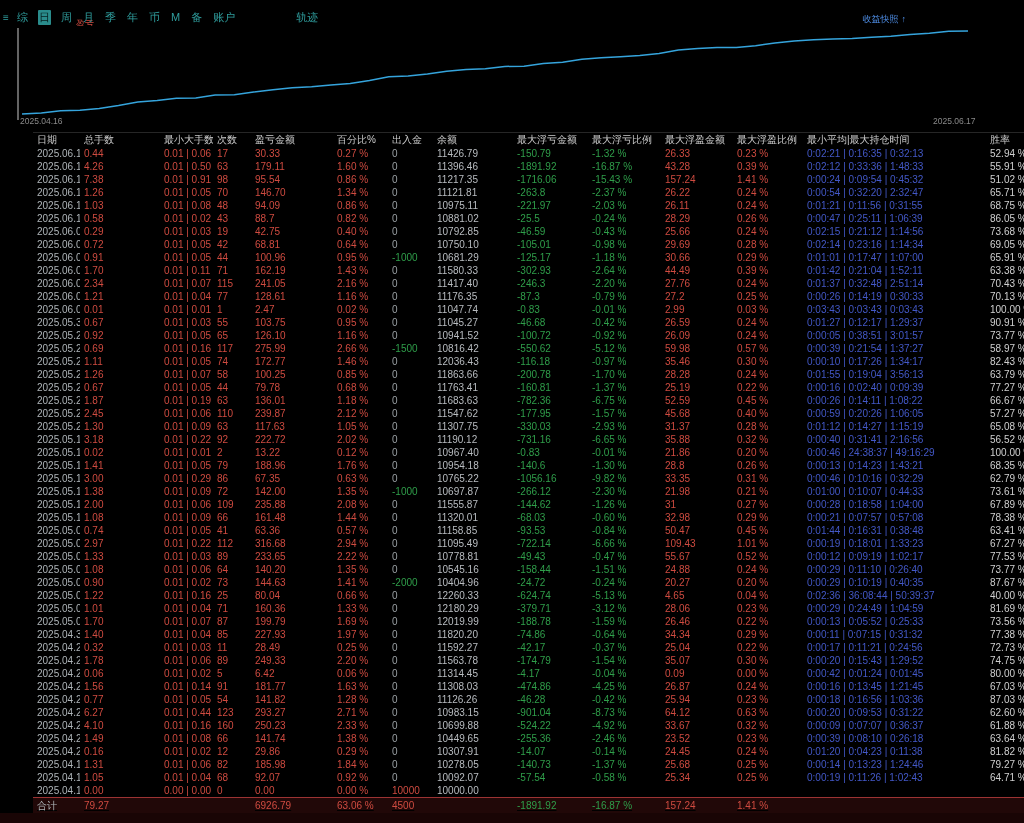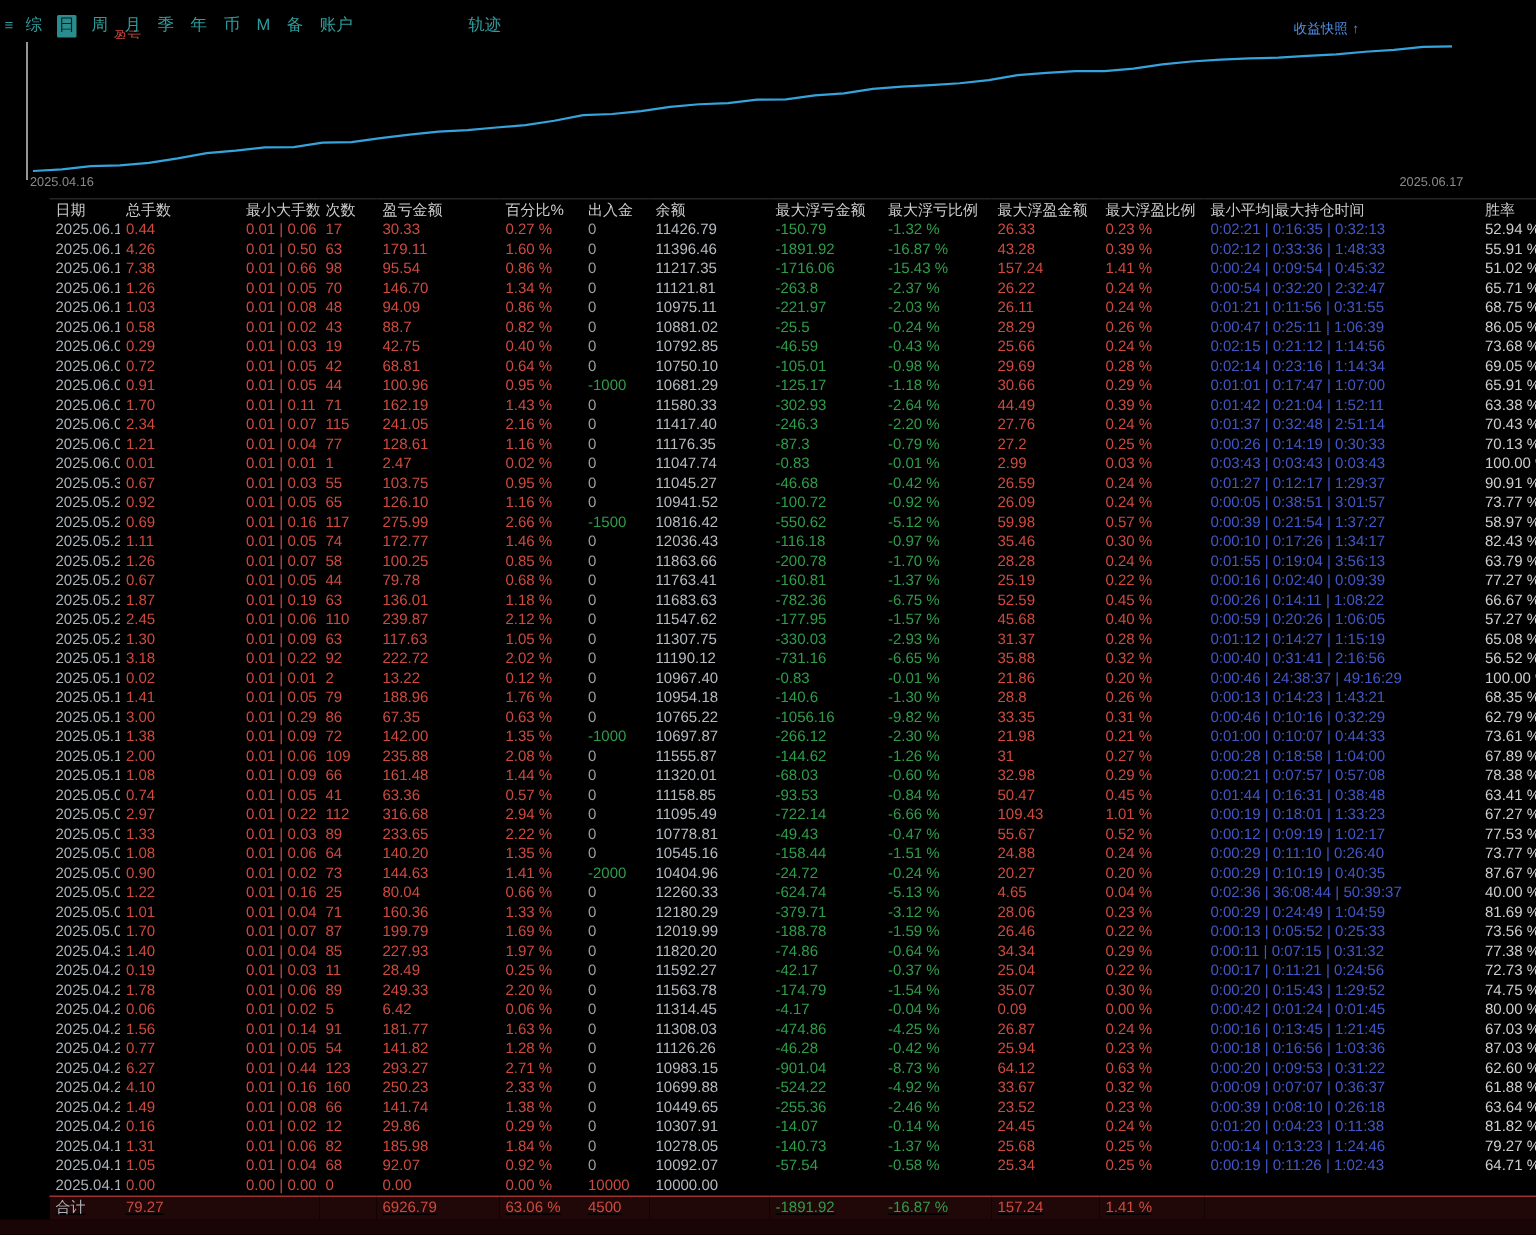--- a/index.html
+++ b/index.html
@@ -5,21 +5,21 @@
   html,body{margin:0;padding:0;background:#000;width:1024px;height:823px;overflow:hidden;
     font-family:"Liberation Sans","DejaVu Sans",sans-serif;}
   
   .topbar{position:relative;height:26px;background:#000;}
   .topbar .brand{position:absolute;left:76px;top:18px;font-size:9px;color:var(--red,#cf4b40);}
   .topbar .right-link{position:absolute;right:118px;top:13px;font-size:9px;color:var(--link_blue,#4f8fe8);cursor:pointer;}
   .topbar .right-link .arrow{margin-left:3px;}
   .menu-row{position:absolute;left:0;top:9px;height:17px;display:flex;align-items:center;padding-left:16px;}
   .menu-item{color:var(--menu_teal,#2f9d9d);font-size:11px;margin-right:9px;cursor:pointer;line-height:15px;padding:0 1px;}
   .menu-item.selected{background:#2a8c8c;color:#06201f;border-radius:1px;}
-  .menu-item.trail{margin-left:66px;}
+  .menu-item.trail{margin-left:50px;}
   .app-icon{color:var(--menu_teal,#2f9d9d);font-size:10px;position:absolute;left:3px;top:12px;}
   
   .chart{position:relative;height:106px;background:#000;}
   .chart svg{display:block;}
   .chart polyline{fill:none;stroke:var(--chart_line,#35a4dc);stroke-width:1.5;}
   .chart line.axis{stroke:#c8c8c8;stroke-width:1;}
   .chart-label{position:absolute;top:90px;font-size:8.5px;color:#8a8a8a;}
   .chart-label.left{left:20px;}
   .chart-label.right{left:933px;}
   
@@ -135,21 +135,21 @@
         <td class="c-green">-1891.92</td>
         <td class="c-green">-16.87 %</td>
         <td class="c-red">43.28</td>
         <td class="c-red">0.39 %</td>
         <td class="c-time">0:02:12 | 0:33:36 | 1:48:33</td>
         <td class="c-win right">55.91 %</td>
       </tr>
       <tr>
         <td class="c-date">2025.06.13</td>
         <td class="c-red">7.38</td>
-        <td class="c-red">0.01 | 0.66</td>
+        <td class="c-red">0.01 | 0.91</td>
         <td class="c-red">98</td>
         <td class="c-red">95.54</td>
         <td class="c-red">0.86 %</td>
         <td class="c-zero">0</td>
         <td class="c-bal">11217.35</td>
         <td class="c-green">-1716.06</td>
         <td class="c-green">-15.43 %</td>
         <td class="c-red">157.24</td>
         <td class="c-red">1.41 %</td>
         <td class="c-time">0:00:24 | 0:09:54 | 0:45:32</td>
@@ -710,21 +710,21 @@
         <td class="c-bal">11820.20</td>
         <td class="c-green">-74.86</td>
         <td class="c-green">-0.64 %</td>
         <td class="c-red">34.34</td>
         <td class="c-red">0.29 %</td>
         <td class="c-time">0:00:11 | 0:07:15 | 0:31:32</td>
         <td class="c-win right">77.38 %</td>
       </tr>
       <tr>
         <td class="c-date">2025.04.29</td>
-        <td class="c-red">0.19</td>
+        <td class="c-red">0.32</td>
         <td class="c-red">0.01 | 0.03</td>
         <td class="c-red">11</td>
         <td class="c-red">28.49</td>
         <td class="c-red">0.25 %</td>
         <td class="c-zero">0</td>
         <td class="c-bal">11592.27</td>
         <td class="c-green">-42.17</td>
         <td class="c-green">-0.37 %</td>
         <td class="c-red">25.04</td>
         <td class="c-red">0.22 %</td>

